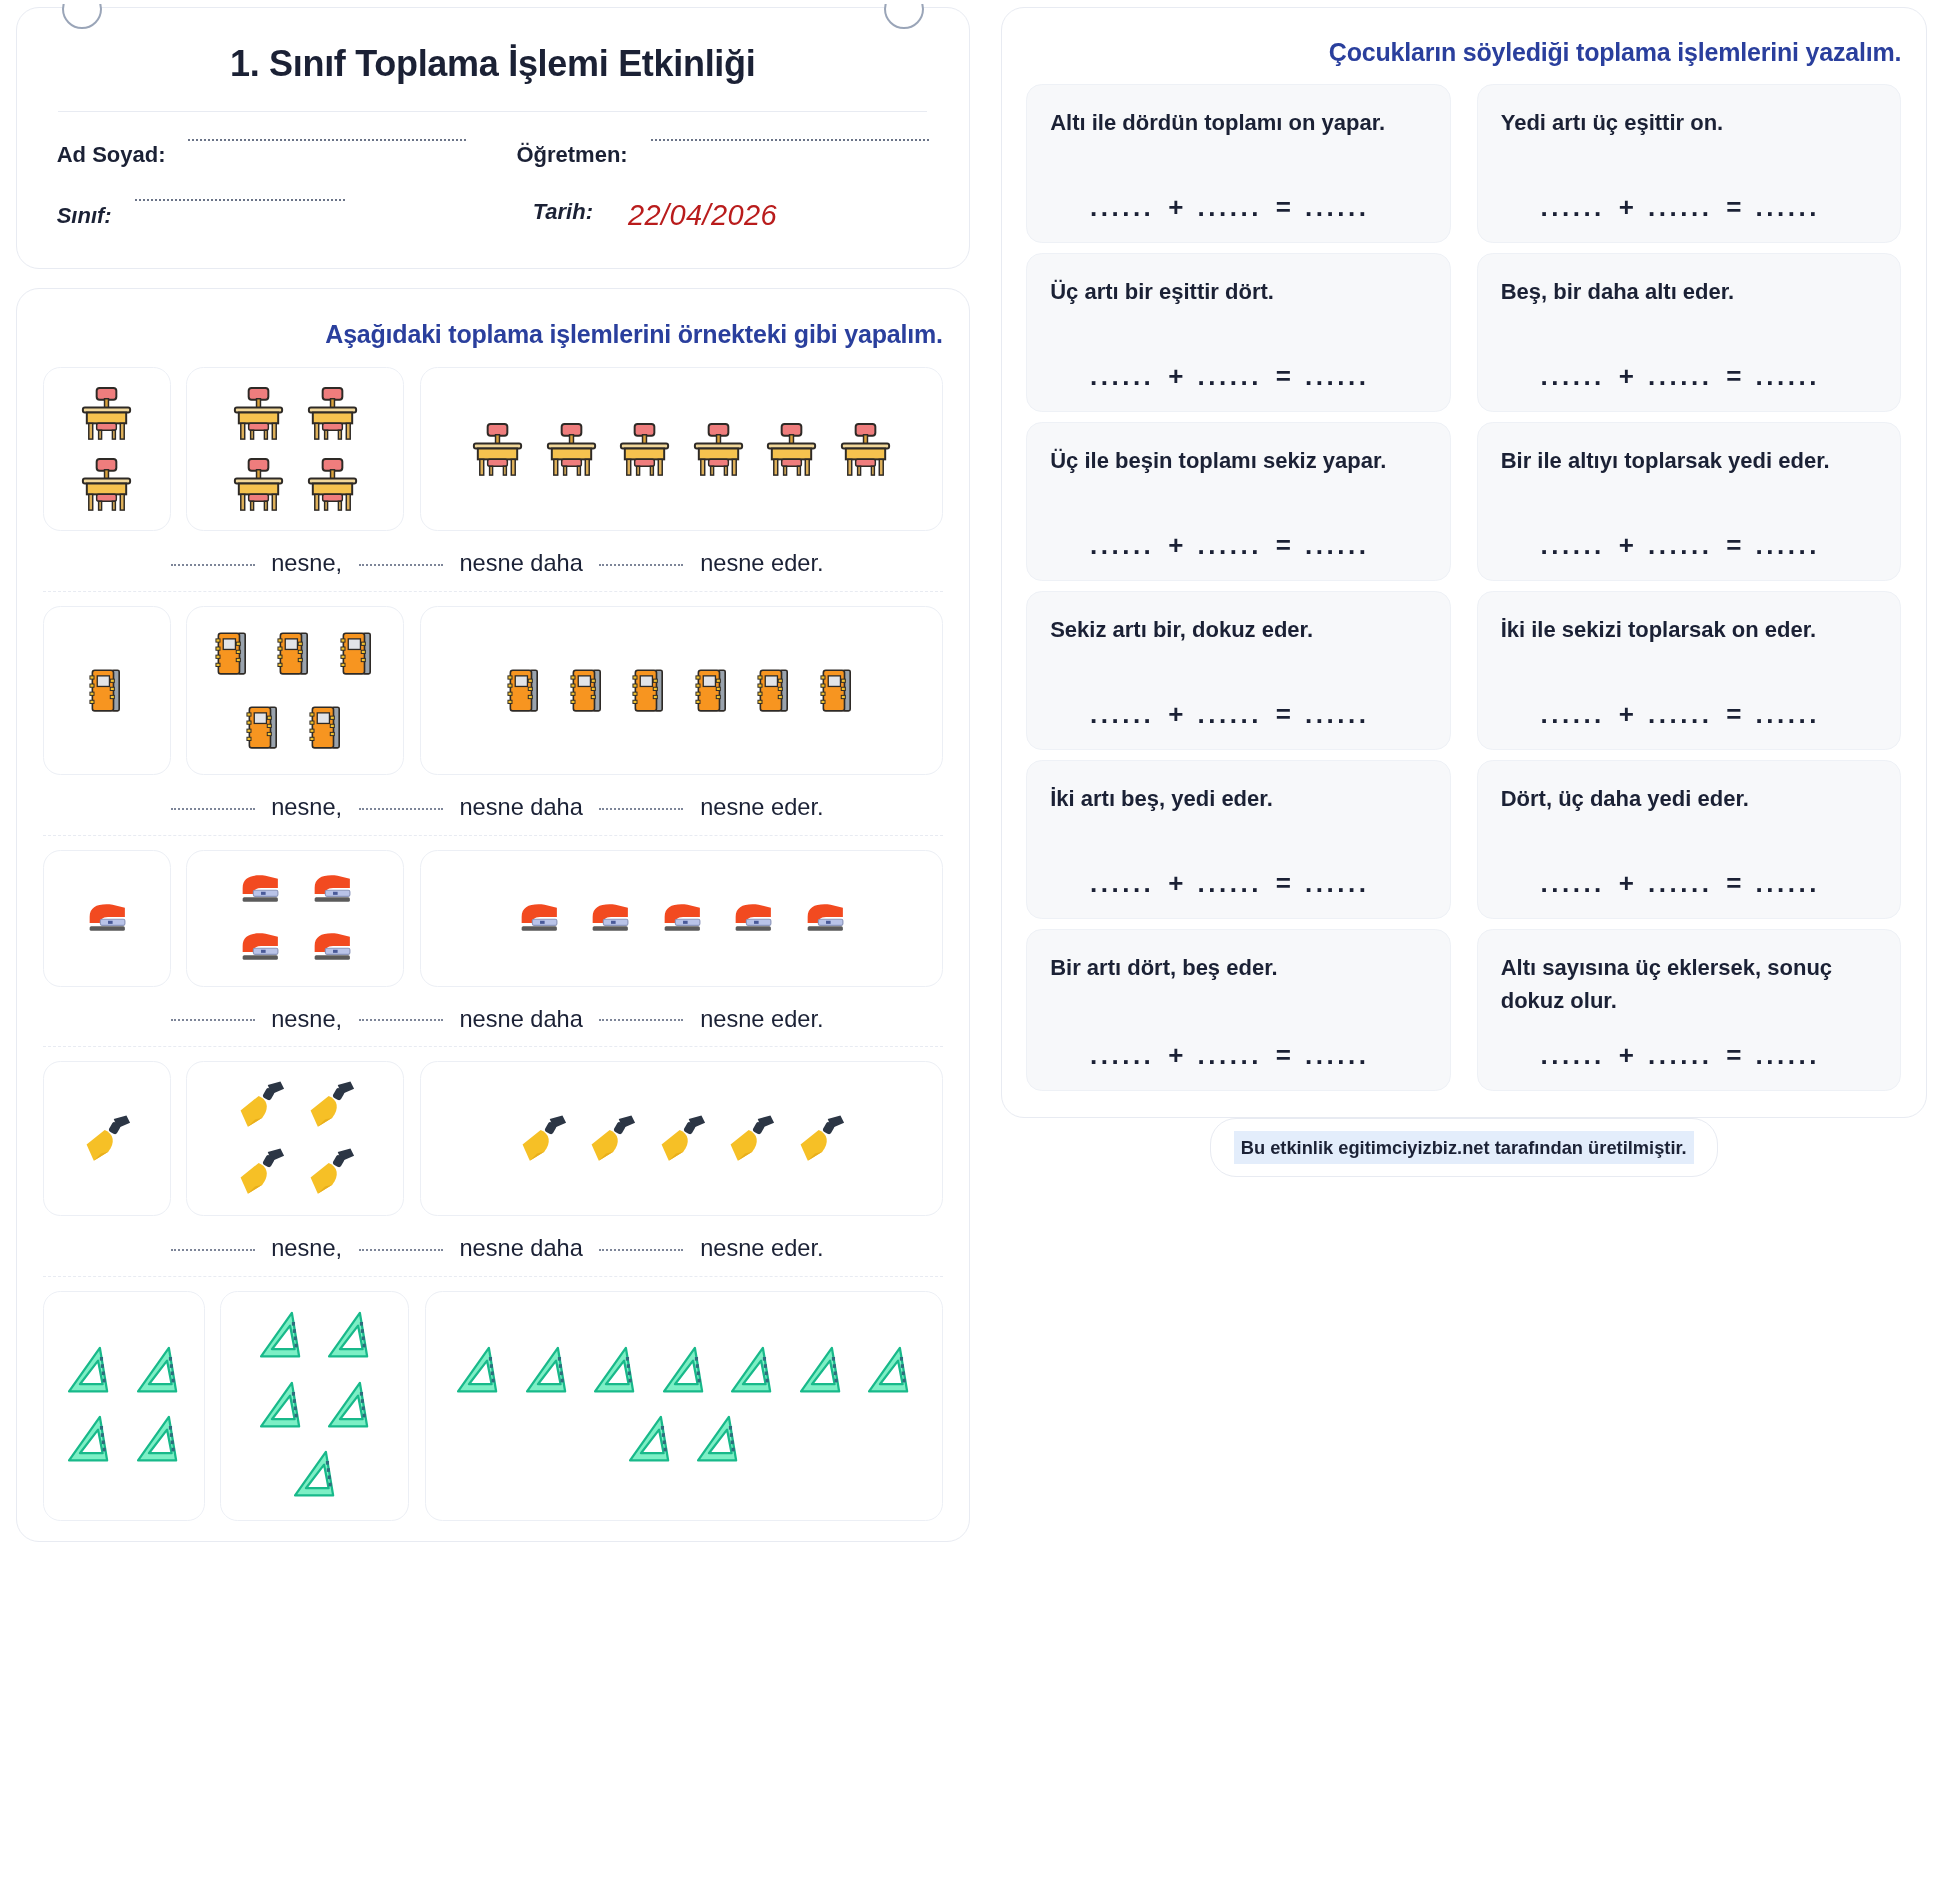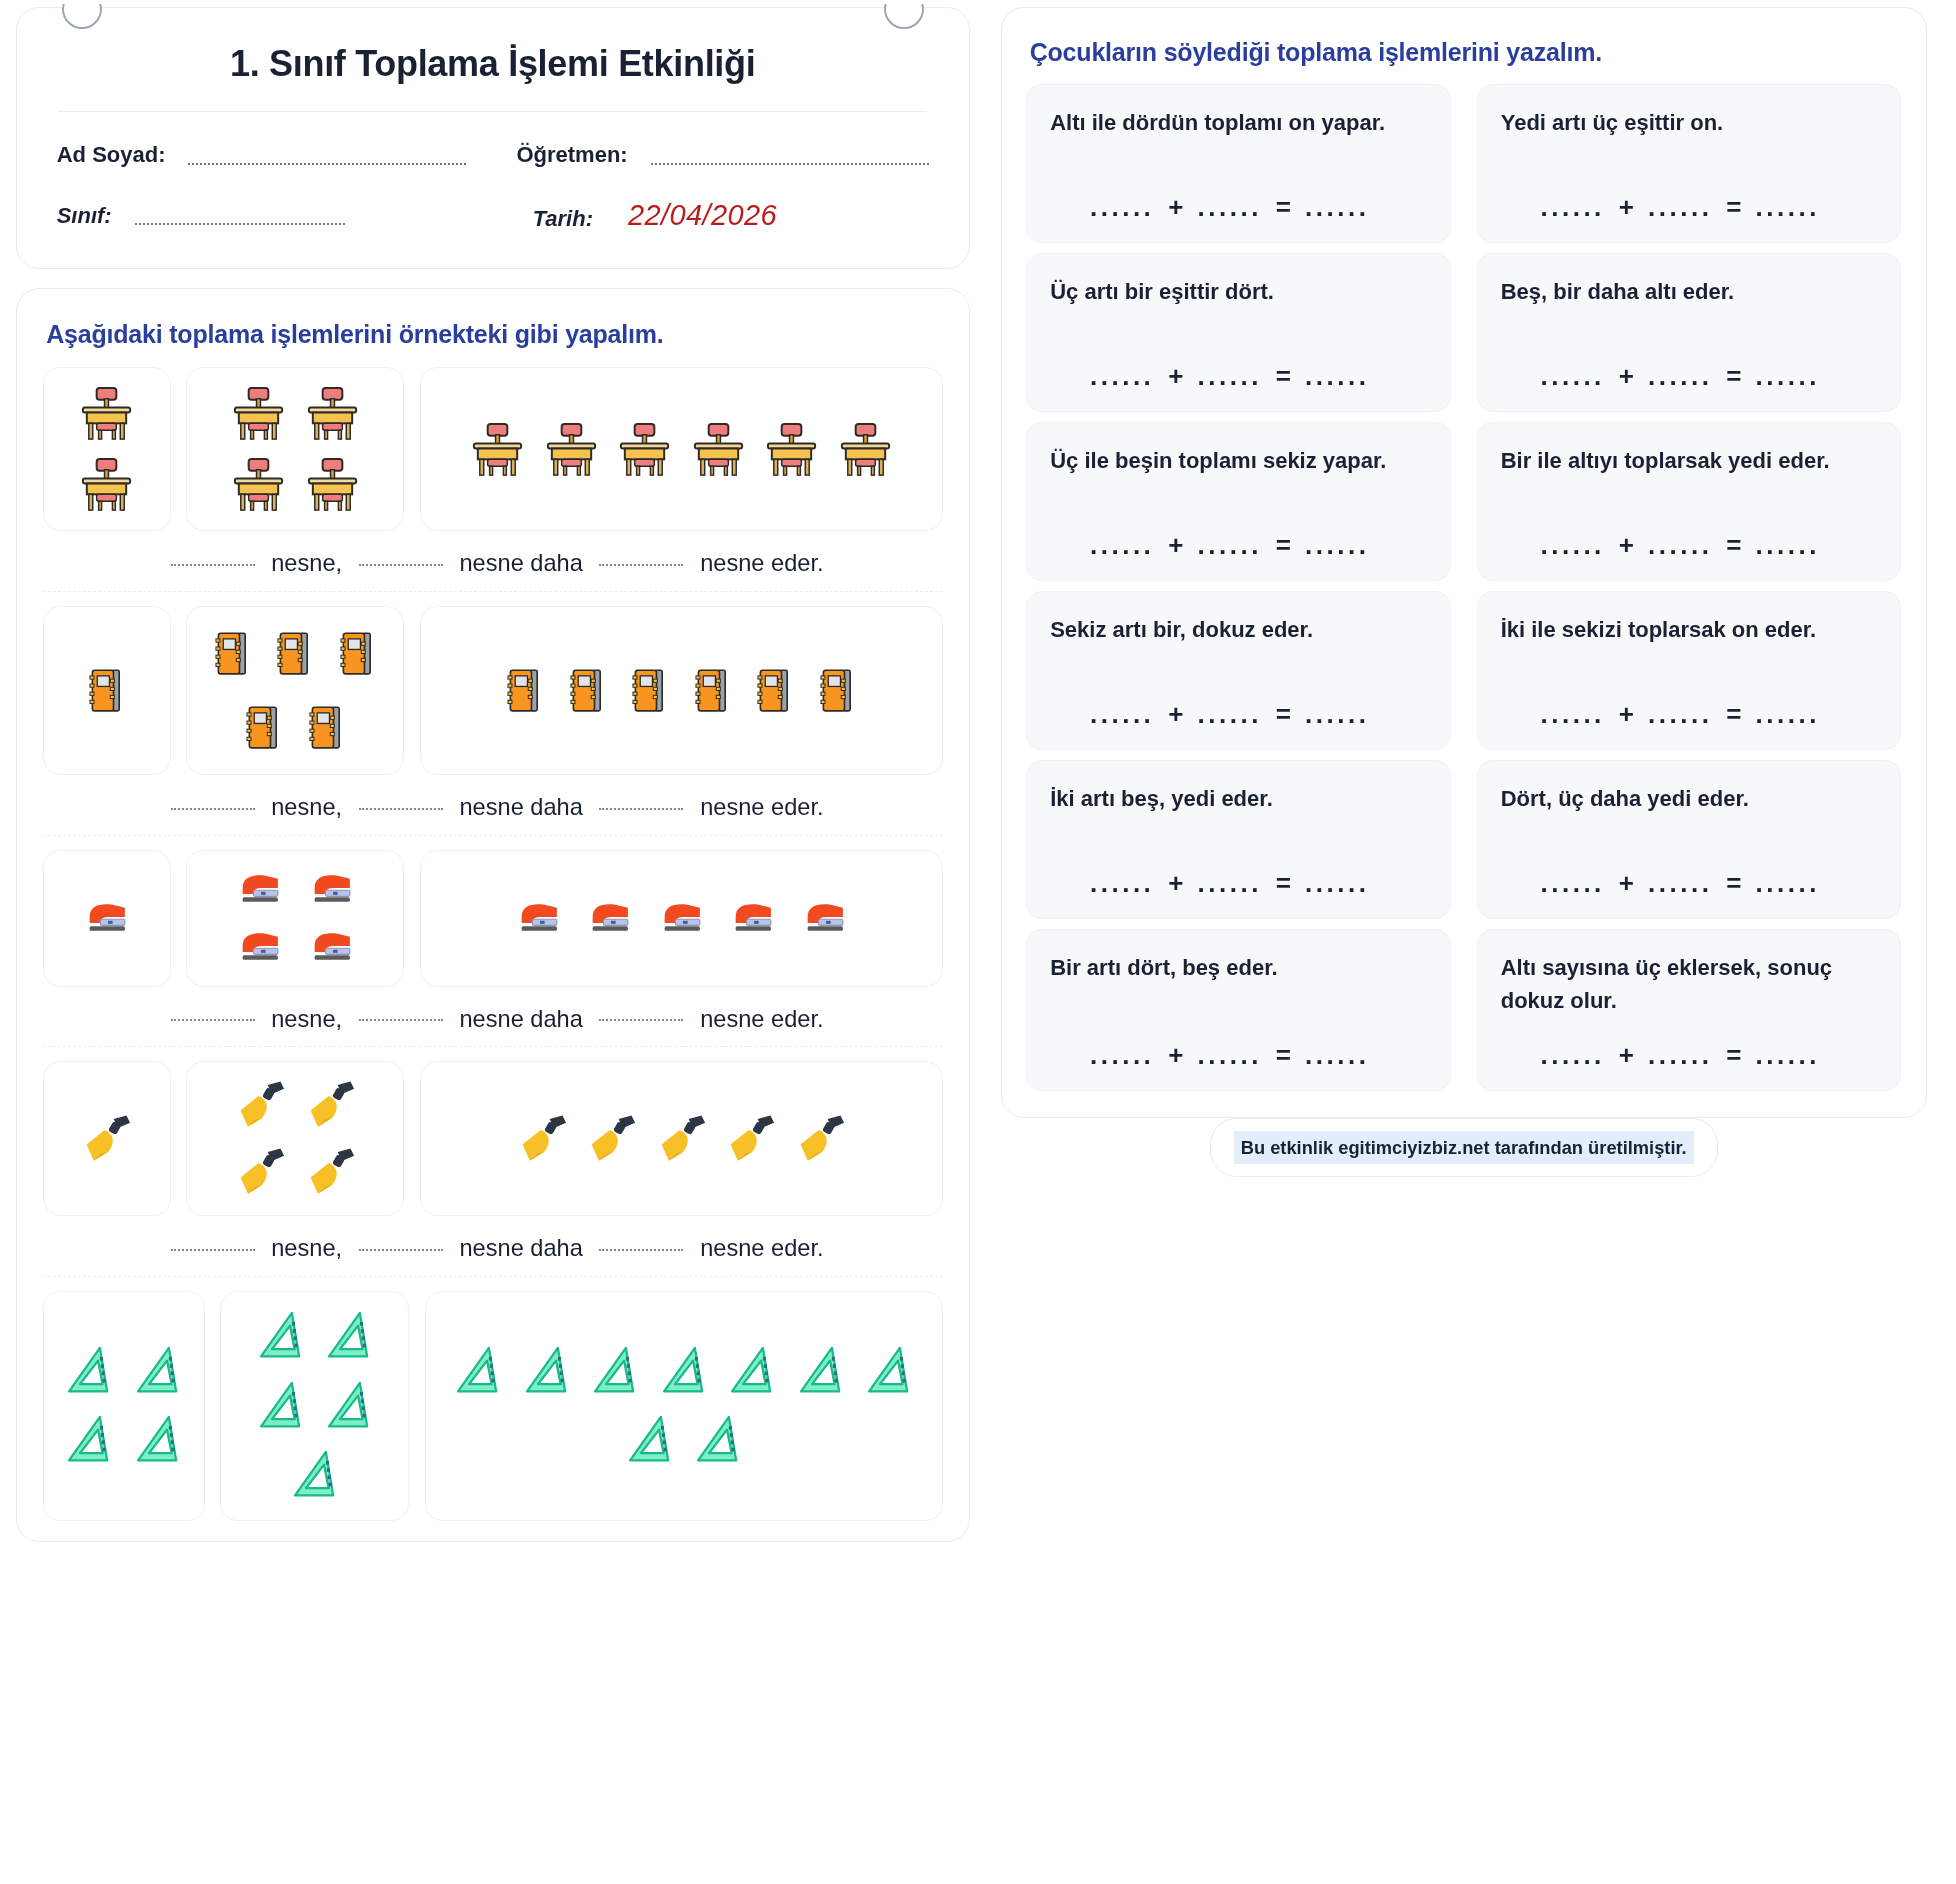--- a/index.html
+++ b/index.html
@@ -80,21 +80,21 @@
   }
 
   .meta-row {
     display: flex;
     align-items: center;
     margin-top: 30px;
   }
   .meta-row.second { margin-top: 31px; font-style: italic; }
   .meta-cell {
     display: flex;
-    align-items: flex-end;
+    align-items: flex-start;
   }
   .meta-cell.c1 { width: 476px; }
   .meta-label {
     font-size: 22px;
     font-weight: 600;
     color: #1b2135;
     white-space: nowrap;
   }
   .dotline {
     border-bottom: 2.6px dotted #6b7488;
@@ -118,20 +118,21 @@
     flex: 1;
     padding: 26px 26px 12.2px 26px;
     overflow: hidden;
   }
   .section-heading {
     font-size: 25px;
     font-weight: 700;
     color: #2a3f9d;
     letter-spacing: -0.2px;
     margin: 5.2px 0 17.5px 3.5px;
+    text-align: right;
   }
 
   .ex-row { padding-bottom: 5.2px; }
   .ex-row + .ex-row { border-top: 1.7px dashed #e8ebf2; padding-top: 14px; }
 
   .boxes {
     display: flex;
     align-items: stretch;
     gap: 15.7px;
   }

